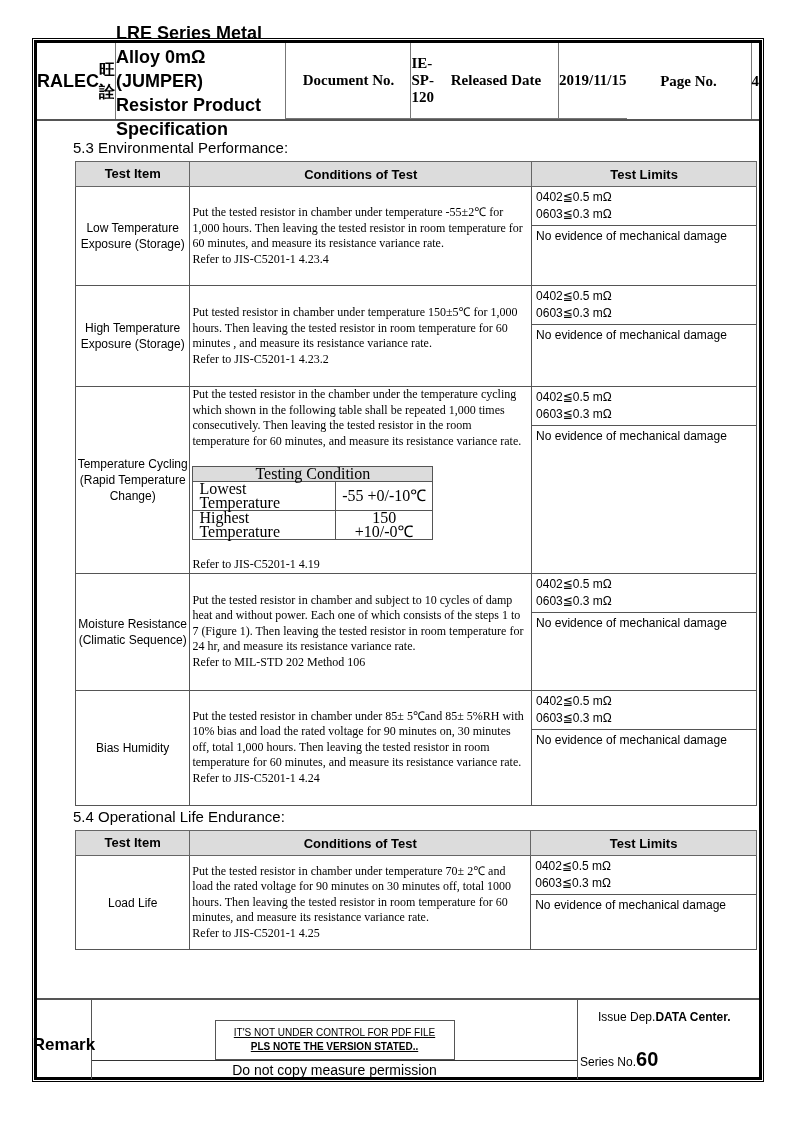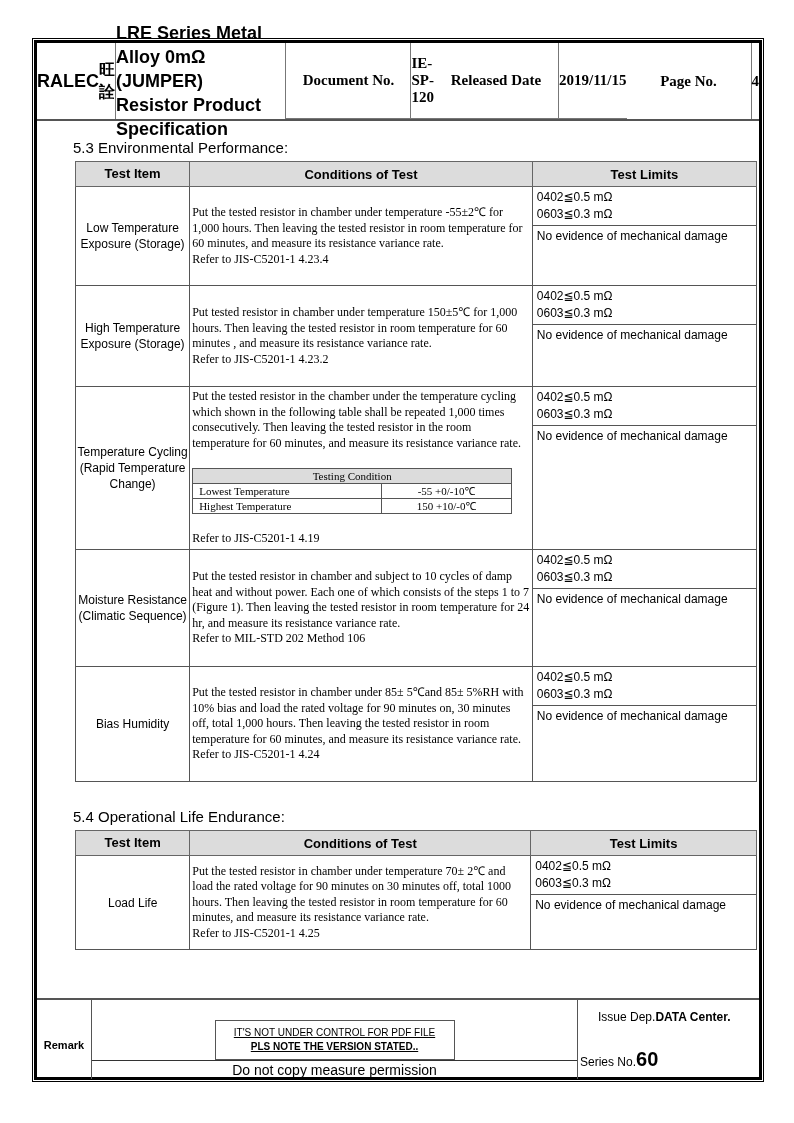--- a/index.html
+++ b/index.html
@@ -18,27 +18,27 @@
 
   .section-title { position: absolute; left: 36px; font-size: 15px; }
   table.spec { position: absolute; left: 38px; width: 682px; border-collapse: collapse; font-size: 12px; }
   table.spec th { background: #dcdcdc; font-weight: bold; font-size: 13px; height: 22px; border: 1px solid #666; margin-top: 33px; }
   table.spec td { border: 1px solid #555; vertical-align: middle; padding: 0; }
   .col-item { width: 112px; text-align: center; line-height: 16px; }
   .col-cond { width: 338px; padding: 0 2px !important; line-height: 15.5px; font-family: Liberation Serif, serif; }
   .col-lim { width: 226px; vertical-align: top !important; }
   .lim-top { border-bottom: 1px solid #555; padding: 2px 4px; line-height: 17px; }
   .lim-bot { padding: 2px 4px; line-height: 17px; }
-  table.inner { border-collapse: collapse; width: 320px; font-size: 11px; margin: 17px 0; }
+  table.inner { border-collapse: collapse; width: 241px; font-size: 16px; margin: 17px 0; }
   table.inner td { border: 1px solid #555; height: 14px; line-height: 14px; padding: 0 6px; }
   table.inner td.ih { background: #dcdcdc; text-align: center; }
   table.inner td.c { text-align: center; }
 
   .footer { position: absolute; left: 0; top: 955px; width: 722px; height: 79px; border-top: 2px solid #555; display: flex; }
-  .f-remark { width: 55px; border-right: 1px solid #555; font-weight: bold; font-size: 11px; display: flex; align-items: center; justify-content: center; padding-top: 10px; box-sizing: border-box; }
+  .f-remark { width: 55px; border-right: 1px solid #555; font-weight: bold; font-size: 17px; display: flex; align-items: center; justify-content: center; padding-top: 10px; box-sizing: border-box; }
   .f-mid { width: 485px; border-right: 1px solid #555; display: flex; flex-direction: column; }
   .f-mid .top { flex: 1; display: flex; align-items: flex-end; justify-content: center; border-bottom: 1px solid #333; text-decoration: underline; }
   .notice { border: 1px solid #555; width: 238px; height: 38px; display: flex; flex-direction: column; align-items: center; justify-content: center; font-size: 10px; line-height: 14px; }
   .notice b { font-weight: bold; }
   .f-mid .bot { height: 18px; display: flex; align-items: center; justify-content: center; font-size: 14px; }
   .f-right { flex: 1; position: relative; font-size: 12px; }
   .f-right .issue { position: absolute; left: 20px; top: 10px; }
   .f-right .series { position: absolute; left: 2px; top: 48px; }
   .f-right .series b { font-size: 20px; font-weight: bold; }
 </style>

